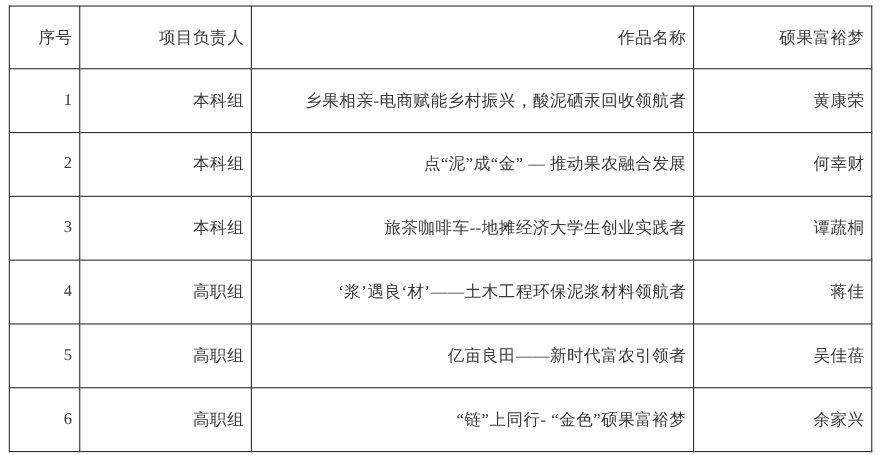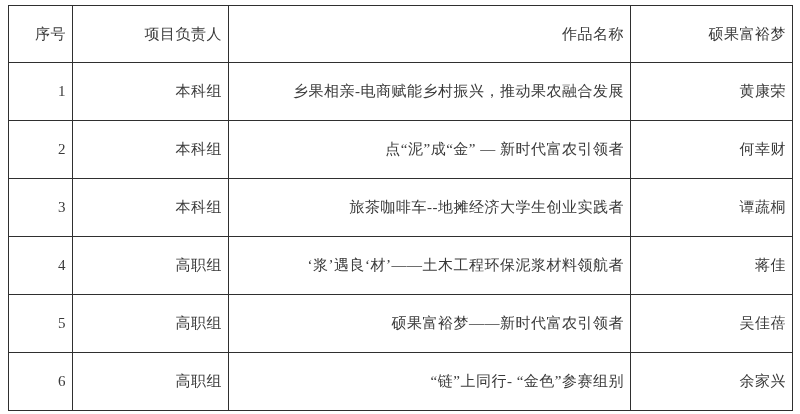--- a/index.html
+++ b/index.html
@@ -51,47 +51,47 @@
       <th>序号</th>
       <th>项目负责人</th>
       <th>作品名称</th>
       <th>硕果富裕梦</th>
     </tr>
   </thead>
   <tbody>
     <tr>
       <td>1</td>
       <td>本科组</td>
-      <td>乡果相亲-电商赋能乡村振兴，推动果农融合发展</td>
+      <td>乡果相亲-电商赋能乡村振兴，酸泥硒汞回收领航者</td>
       <td>黄康荣</td>
     </tr>
     <tr>
       <td>2</td>
       <td>本科组</td>
-      <td>点“泥”成“金” — 新时代富农引领者</td>
+      <td>点“泥”成“金” — 推动果农融合发展</td>
       <td>何幸财</td>
     </tr>
     <tr>
       <td>3</td>
       <td>本科组</td>
       <td>旅茶咖啡车--地摊经济大学生创业实践者</td>
       <td>谭蔬桐</td>
     </tr>
     <tr>
       <td>4</td>
       <td>高职组</td>
       <td>‘浆’遇良‘材’——土木工程环保泥浆材料领航者</td>
       <td>蒋佳</td>
     </tr>
     <tr>
       <td>5</td>
       <td>高职组</td>
-      <td>硕果富裕梦——新时代富农引领者</td>
+      <td>亿亩良田——新时代富农引领者</td>
       <td>吴佳蓓</td>
     </tr>
     <tr>
       <td>6</td>
       <td>高职组</td>
-      <td>“链”上同行- “金色”参赛组别</td>
+      <td>“链”上同行- “金色”硕果富裕梦</td>
       <td>余家兴</td>
     </tr>
   </tbody>
 </table>
 
 </body></html>

